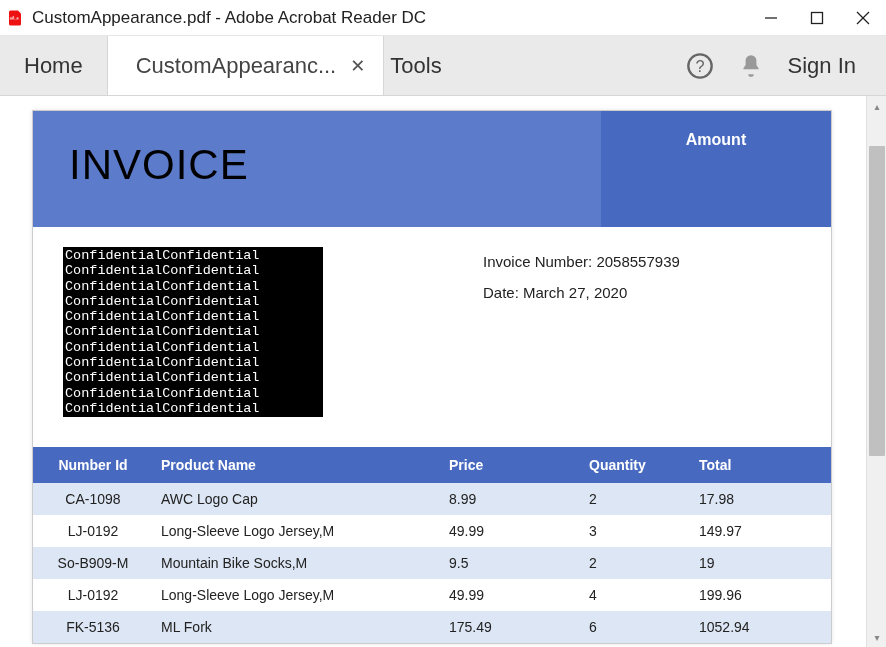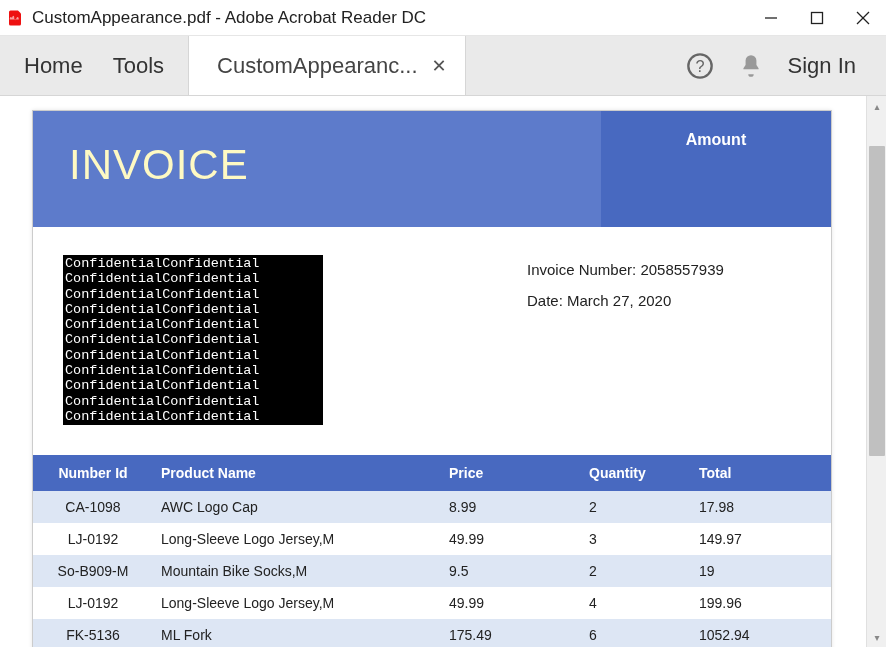--- a/index.html
+++ b/index.html
@@ -127,21 +127,21 @@
     box-shadow: 0 0 4px rgba(0,0,0,0.1);
     overflow: hidden;
   }
   .inv-header {
     display: flex;
     height: 116px;
   }
   .inv-title {
     flex: 1;
     background: #5d7bcb;
-    color: #fef9c3;
+    color: #000000;
     font-size: 42px;
     font-weight: 400;
     letter-spacing: 1px;
     padding: 30px 0 0 36px;
   }
   .inv-amount {
     width: 230px;
     background: #4869c0;
     color: #ffffff;
     text-align: center;
@@ -151,22 +151,21 @@
     font-size: 16px;
     font-weight: 600;
   }
   .inv-amount-value {
     font-size: 30px;
     font-weight: 600;
     margin-top: 8px;
   }
   .inv-mid {
     display: flex;
-    padding: 28px 30px 30px 30px;
-    gap: 44px;
+    padding: 20px 30px 30px 30px;
   }
   .redact-box {
     width: 260px;
     height: 170px;
     background: #000;
     color: #fff;
     font-family: "Courier New", monospace;
     font-size: 13.5px;
     line-height: 15.3px;
     overflow: hidden;
@@ -234,26 +233,26 @@
           <line x1="13" y1="1" x2="1" y2="13" stroke="#222" stroke-width="1.3"></line>
         </svg>
     </div>
   </div>
 </div>
 
 <div class="toolbar">
   <div class="tool-item">
     <span>Home</span>
   </div>
-  <div class="tool-item" style="padding-left:6px;">
-    <span>Tools</span>
-  </div>
   <div class="tool-item tool-tab">
     <span>CustomAppearanc...</span>
     <span class="tab-close">✕</span>
+  </div>
+  <div class="tool-item" style="padding-left:6px;">
+    <span>Tools</span>
   </div>
   <div class="spacer"></div>
   <div class="toolbar-right">
     <span class="icon-btn">
       <svg width="28" height="28" viewBox="0 0 24 24">
           <circle cx="12" cy="12" r="10" fill="none" stroke="#666" stroke-width="2"></circle>
           <text x="12" y="17" text-anchor="middle" font-size="14" fill="#666" font-family="Arial">?</text>
         </svg>
     </span>
     <span class="icon-btn">

